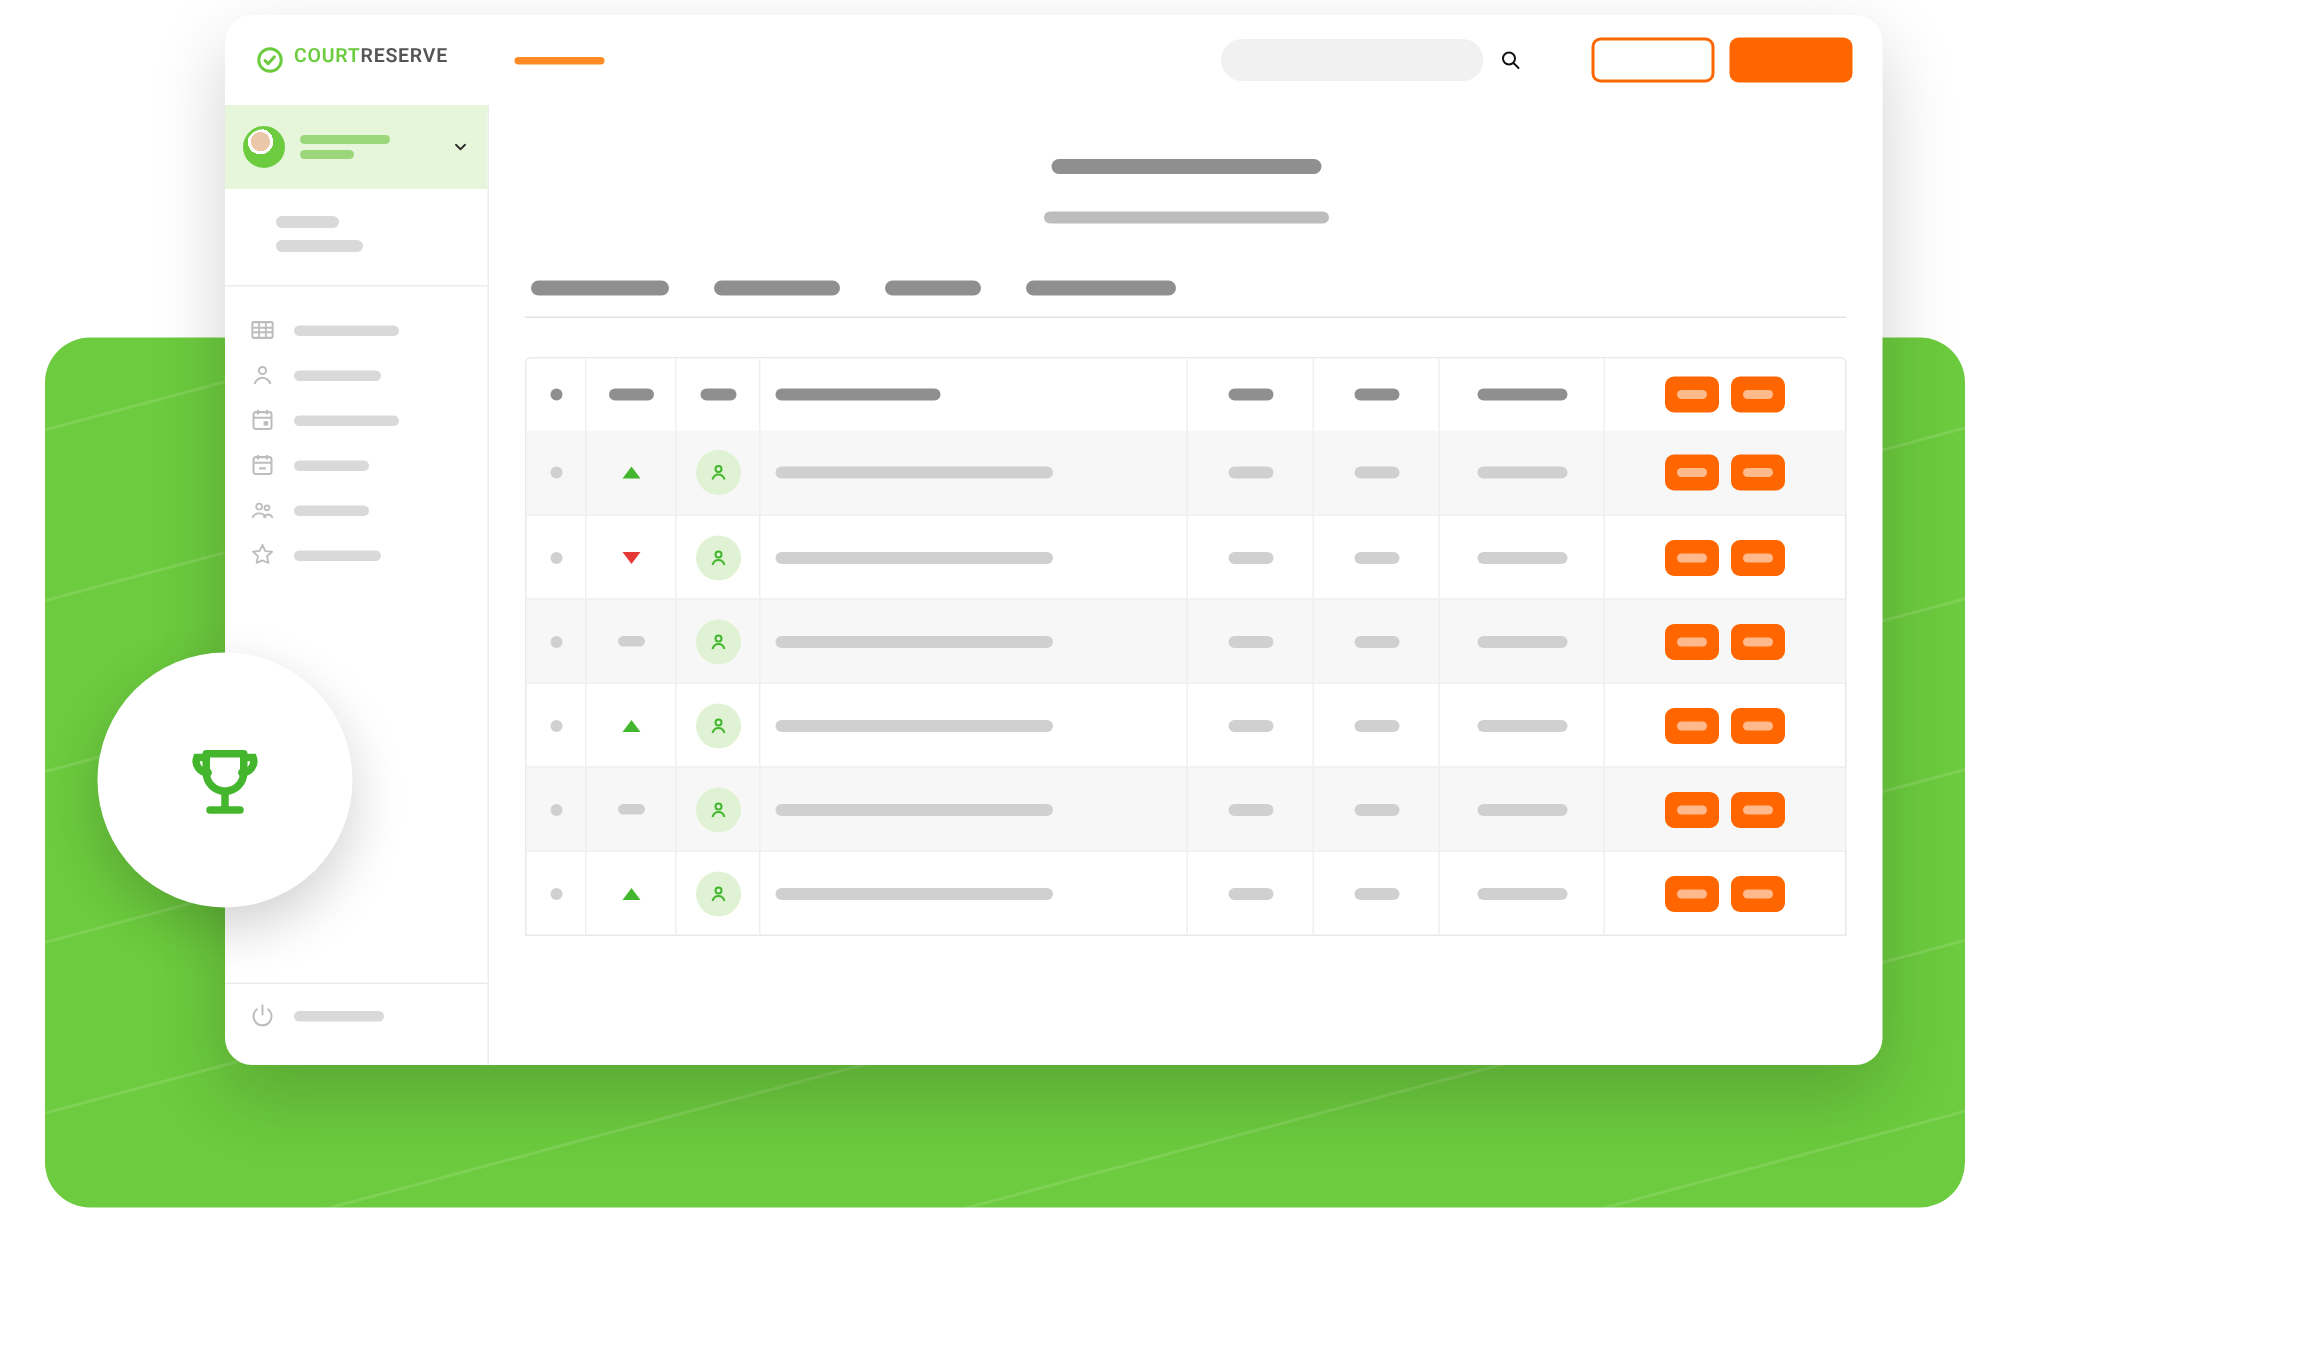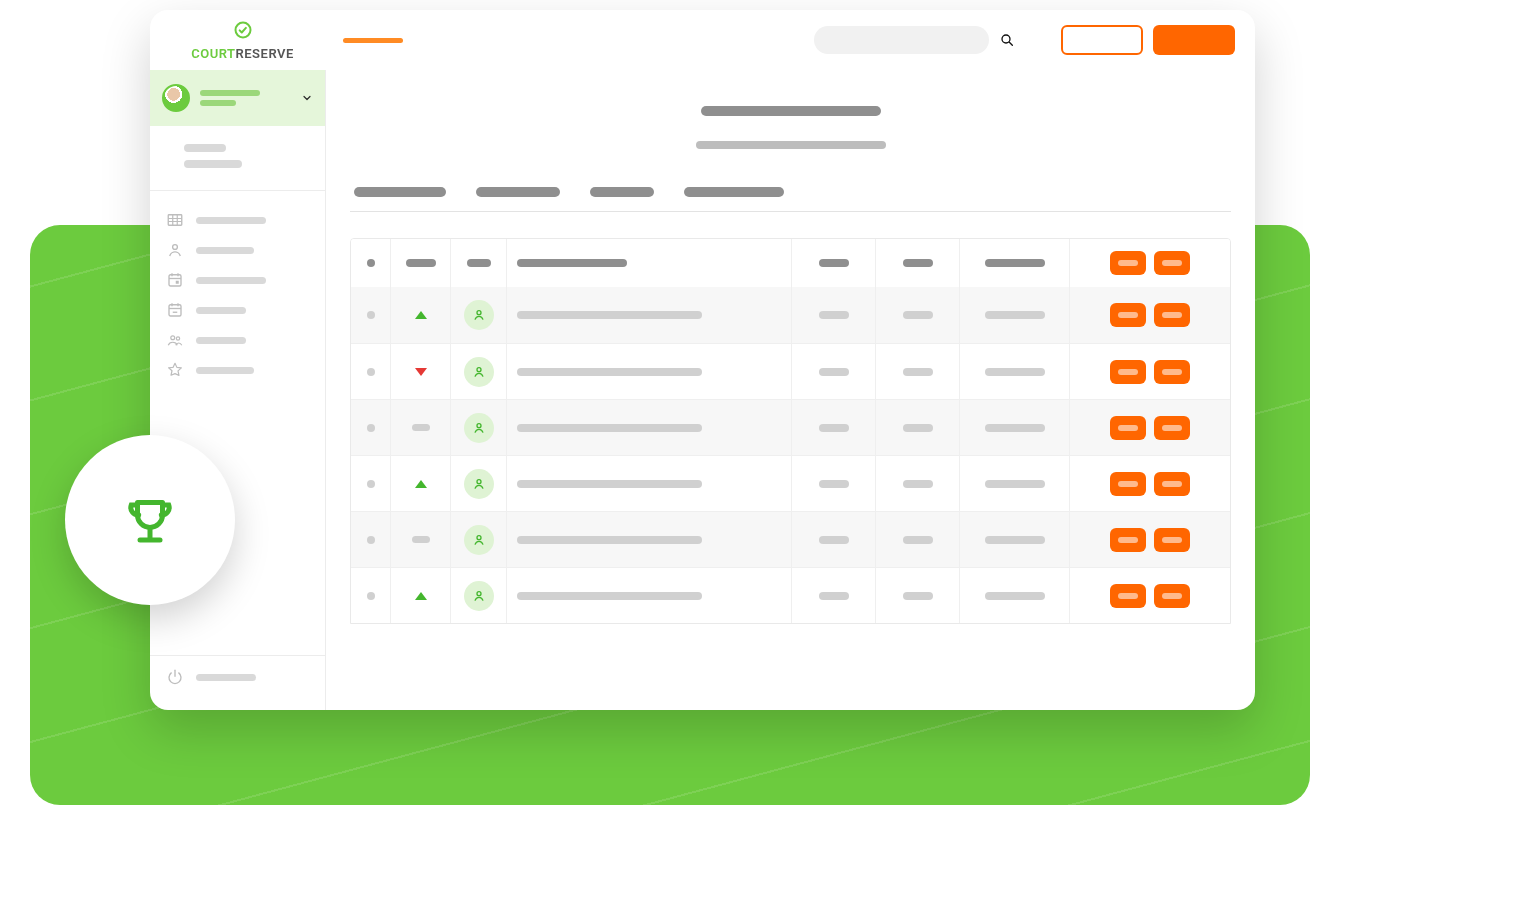--- a/index.html
+++ b/index.html
@@ -51,27 +51,25 @@
   
   .topbar {
     height: 60px;
     display: flex;
     align-items: center;
     padding: 0 20px;
     gap: 28px;
   }
   .logo {
     display: flex;
-    align-items: center;
     gap: 6px;
     font-size: 13px;
     letter-spacing: 0.5px;
     font-weight: 600;
     width: 145px;
-    flex-direction: column;
   }
   .logo .brand1 { color: #6CCB3E; }
   .logo .brand2 { color: #555; }
   .logo svg { flex: none; }
 
   .topbar .tab-indicator {
     width: 60px; height: 5px; background: #FF8B24; border-radius: 3px;
   }
 
   .search-wrap {

